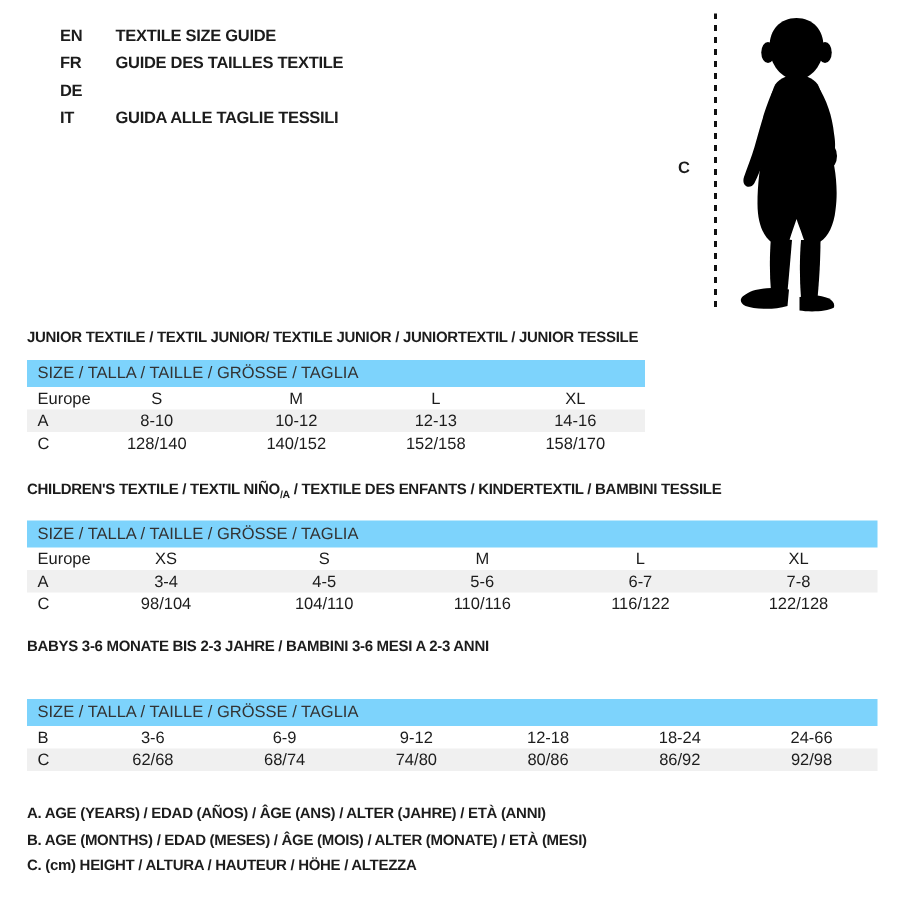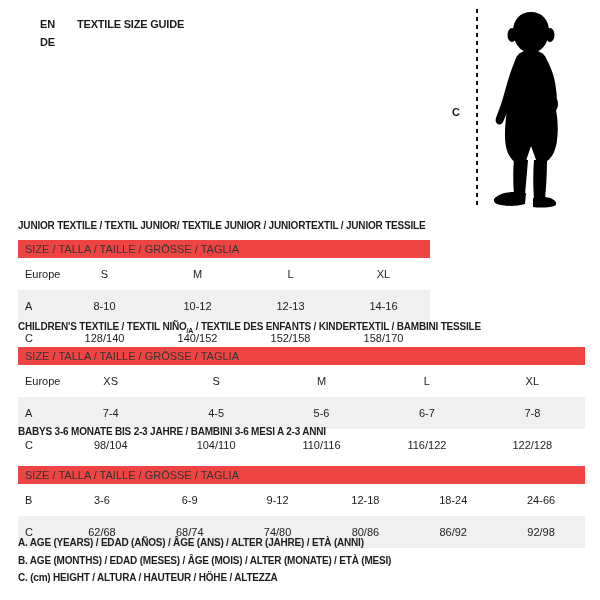--- a/index.html
+++ b/index.html
@@ -25,41 +25,49 @@
   }
   .sec-title sub{font-size:7px;}
   #sec1-title{top:218px;}
   #sec2-title{top:319px;}
   #sec3-title{top:424px;}
   .size-table{position:absolute;left:18px;}
   #table-0{top:240px;width:412px;}
   #table-1{top:347px;width:567px;}
   #table-2{top:466px;width:567px;}
   .size-bar{
-    height:18px;background:#ef4444;display:flex;align-items:center;
+    height:18px;background:#7dd3fc;display:flex;align-items:center;
     padding-left:7px;font-size:11px;color:#333;box-sizing:border-box;
   }
-  .trow{display:flex;height:32px;align-items:center;font-size:11px;}
+  .trow{display:flex;height:15px;align-items:center;font-size:11px;}
   .trow.shaded{background:#f0f0f0;}
   .tlabel{width:40px;padding-left:7px;box-sizing:border-box;}
   .tcell{flex:1;text-align:center;}
   
   .notes{position:absolute;left:18px;top:534px;}
   .note{font-size:10px;font-weight:bold;letter-spacing:-0.2px;line-height:17.6px;white-space:nowrap;}
 </style>
 </head>
 <body>
 
 <div class="lang-list">
   <div class="lang-row">
     <span class="lang-code">EN</span>
     <span class="lang-title">TEXTILE SIZE GUIDE</span>
   </div>
   <div class="lang-row">
+    <span class="lang-code">FR</span>
+    <span class="lang-title">GUIDE DES TAILLES TEXTILE</span>
+  </div>
+  <div class="lang-row">
     <span class="lang-code">DE</span>
+  </div>
+  <div class="lang-row">
+    <span class="lang-code">IT</span>
+    <span class="lang-title">GUIDA ALLE TAGLIE TESSILI</span>
   </div>
 </div>
 
 <div class="measure-line"></div>
 <div class="measure-label">C</div>
 <svg class="silhouette" viewBox="0 0 90 200" xmlns="http://www.w3.org/2000/svg">
   <g fill="#000000">
     <ellipse cx="26" cy="27" rx="4.5" ry="7"></ellipse>
     <ellipse cx="64" cy="27" rx="4.5" ry="7"></ellipse>
     <path d="M45,4 C34,4 27,12 27,23 C27,35 35,45 45,45 C55,45 63,35 63,23 C63,12 56,4 45,4 Z"></path>
@@ -107,21 +115,21 @@
 <div class="trow">
       <div class="tlabel">Europe</div>
       <div class="tcell">XS</div>
       <div class="tcell">S</div>
       <div class="tcell">M</div>
       <div class="tcell">L</div>
       <div class="tcell">XL</div>
     </div>
     <div class="trow shaded">
       <div class="tlabel">A</div>
-      <div class="tcell">7-4</div>
+      <div class="tcell">3-4</div>
       <div class="tcell">4-5</div>
       <div class="tcell">5-6</div>
       <div class="tcell">6-7</div>
       <div class="tcell">7-8</div>
     </div>
     <div class="trow">
       <div class="tlabel">C</div>
       <div class="tcell">98/104</div>
       <div class="tcell">104/110</div>
       <div class="tcell">110/116</div>

